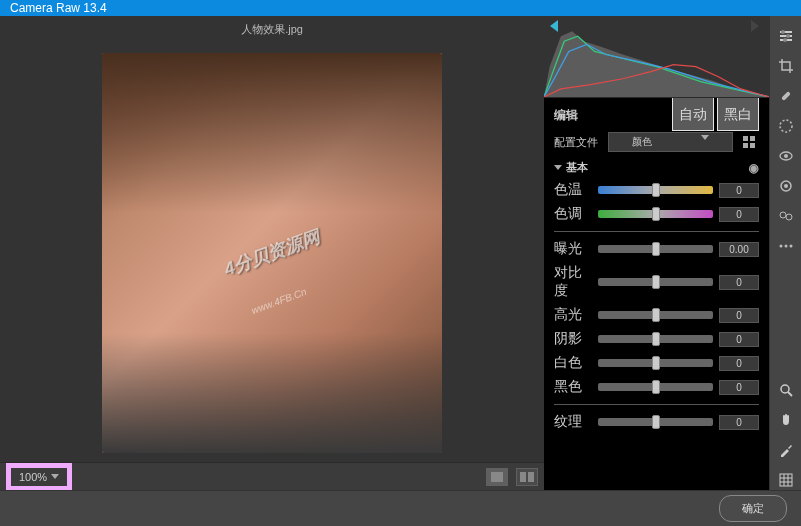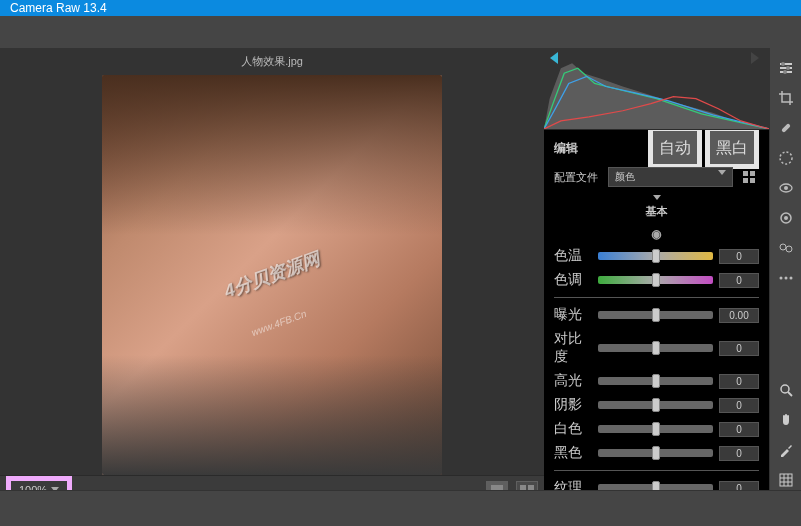--- a/index.html
+++ b/index.html
@@ -1,19 +1,19 @@
 <!DOCTYPE html>
 <html><head>
 <meta charset="utf-8">
 <style>
 * { margin: 0; padding: 0; box-sizing: border-box; font-family: "Microsoft YaHei", Arial, sans-serif; }
 body { width: 801px; height: 526px; background: #fff; overflow: hidden; }
 .window { width: 801px; height: 526px; background: #454545; display: flex; flex-direction: column; }
 .titlebar { height: 16px; background: #0b8ae0; color: #fff; font-size: 12px; display: flex; align-items: center; padding: 0 10px; }
-.main { flex: 1; display: flex; overflow: hidden; margin-top: 32px; }
+.main { flex: 1; display: flex; overflow: hidden; }
 .center { flex: 1; display: flex; flex-direction: column; background: #333333; }
 .filename { text-align: center; color: #bababa; font-size: 11px; padding: 6px 0; }
 .canvas { flex: 1; display: flex; align-items: center; justify-content: center; background: #333333; position: relative; }
 .photo { width: 340px; height: 400px; background: linear-gradient(135deg,#8a5a42 0%, #c08a6e 25%,#d9a188 45%, #b57a60 70%,#6d4632 100%); border-radius: 2px; position: relative; overflow: hidden; }
 .photo::before { content:""; position:absolute; top:0;left:0;right:0;height:40%; background: linear-gradient(180deg,#4a2f1f 0%, rgba(74,47,31,0) 100%); }
 .photo::after { content:""; position:absolute; bottom:0;left:0;right:0;height:30%; background: linear-gradient(0deg,#3a3a3a 0%, rgba(58,58,58,0) 100%); }
 .wm { position:absolute; top:50%; left:50%; transform: translate(-50%,-50%) rotate(-20deg); color: rgba(255,255,255,0.6); font-size: 18px; font-weight: bold; font-style: italic; text-shadow: 1px 1px 2px rgba(0,0,0,0.5); white-space: nowrap; }
 .wm2 { position:absolute; top:62%; left:52%; transform: translate(-50%,-50%) rotate(-20deg); color: rgba(255,255,255,0.5); font-size: 10px; font-style: italic; }
 .bottombar { height: 28px; background: #3b3b3b; display: flex; align-items: center; padding: 0 6px; gap: 8px; border-top: 1px solid #2a2a2a; }
 .fit { background: #505050; color: #ccc; font-size: 11px; padding: 3px 8px; border: 1px solid #606060; cursor: pointer; }
@@ -22,23 +22,23 @@
 .viewbtn { width: 22px; height: 18px; border: 1px solid #606060; background: #4a4a4a; cursor: pointer; display: inline-flex; align-items: center; justify-content: center; }
 .viewbtn.active { background: #5f5f5f; }
 .right { width: 225px; background: #000000; display: flex; flex-direction: column; }
 .farright { width: 32px; background: #454545; display: flex; flex-direction: column; align-items: center; gap: 10px; padding-top: 10px; border-left: 1px solid #333; }
 .histo { height: 82px; background: #333333; border-bottom: 1px solid #2a2a2a; position: relative; }
 .histosvg { width: 100%; height: 100%; }
 .panel { flex: 1; overflow-y: auto; padding: 8px 10px; font-size: 11px; color: #ccc; }
 .row { display: flex; align-items: center; margin-bottom: 8px; gap: 6px; }
 .row.head { justify-content: space-between; }
 .label { flex: 0 0 48px; color: #ccc; }
-.btn-sm { background: #5a5a5a; color: #ddd; padding: 8px 6px; font-size: 16px; border: 5px solid #e5e5e5; cursor: pointer; }
-.select { flex: 1; background: #3a3a3a; border: 1px solid #555; color: #ccc; font-size: 10px; padding: 2px 6px; display: flex; justify-content: space-between; cursor: pointer; }
-.section { display: flex; align-items: center; gap: 4px; margin: 8px 0 6px; font-weight: bold; flex-direction: column; }
+.btn-sm { background: #5a5a5a; color: #ddd; padding: 8px 6px; font-size: 14px; border: 1px solid #e5e5e5; cursor: pointer; }
+.select { flex: 1; background: #3a3a3a; border: 1px solid #555; color: #ccc; font-size: 10px; padding: 2px 23px; display: flex; justify-content: space-between; cursor: pointer; }
+.section { display: flex; align-items: center; gap: 4px; margin: 8px 0 6px; font-weight: bold; }
 .slider-row { display: flex; align-items: center; margin-bottom: 6px; gap: 6px; }
 .slabel { flex: 0 0 38px; font-size: 14px; color: #ccc; }
 .slider { flex: 1; height: 8px; background: #666; position: relative; border-radius: 2px; }
 .slider.temp { background: linear-gradient(90deg,#3a7fd4,#aaa,#e0b843); }
 .slider.tint { background: linear-gradient(90deg,#3eab3e,#aaa,#c24dc2); }
 .thumb { position: absolute; top: -3px; left: 50%; transform: translateX(-50%); width: 8px; height: 14px; background: #ccc; border: 1px solid #888; border-radius: 2px; cursor: pointer; }
 .val { width: 40px; background: #3a3a3a; border: 1px solid #555; color: #ccc; font-size: 10px; text-align: center; padding: 1px 0; }
 .divider { height: 1px; background: #555; margin: 8px 0; }
 .triangle { width:0;height:0;border-left:4px solid transparent;border-right:4px solid transparent;border-top:5px solid #aaa; display:inline-block; }
 .ficon { width: 20px; height: 20px; display: flex; align-items: center; justify-content: center; color: #bbb; cursor: pointer; font-size: 14px; }
@@ -278,14 +278,15 @@
             <line x1="6" y1="2" x2="6" y2="14" stroke="#ccc"></line>
             <line x1="10" y1="2" x2="10" y2="14" stroke="#ccc"></line>
             <line x1="2" y1="6" x2="14" y2="6" stroke="#ccc"></line>
             <line x1="2" y1="10" x2="14" y2="10" stroke="#ccc"></line>
           </svg>
         </div>
     </div>
   </div>
 
   <div class="footer">
+    <button class="mainbtn">确定</button>
   </div>
 </div>
 
 </body></html>

